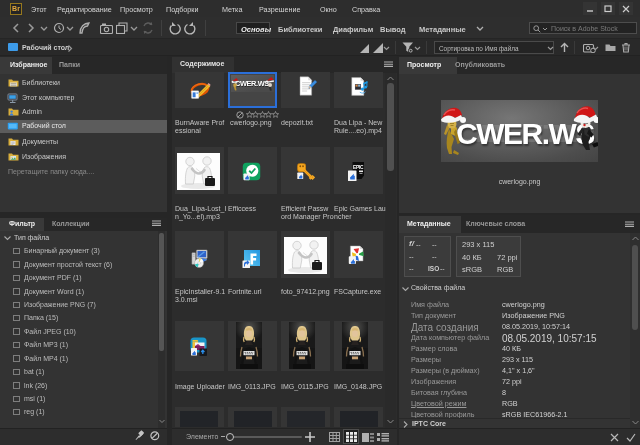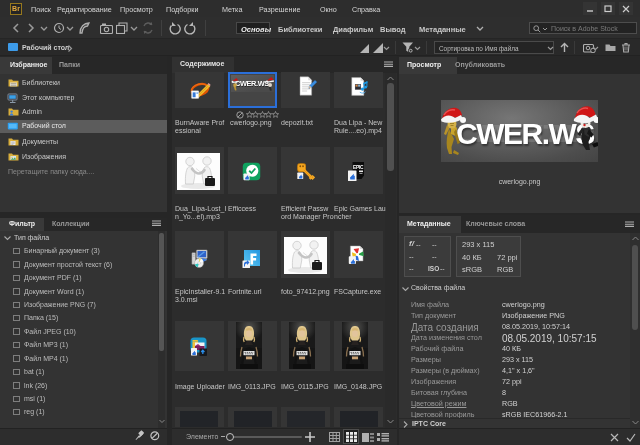--- a/index.html
+++ b/index.html
@@ -11,21 +11,21 @@
   .t75 { font-size:7.5px; }
   svg { display:block; }
 </style>
 </head>
 <body>
 <div id="app">
 
 
 <div class="abs" style="left:0;top:0;width:640px;height:17px;background:#2d2d2d;"></div>
 <div class="abs" style="left:10px;top:3px;width:12px;height:12px;background:#252525;border:1px solid #96781e;color:#e2a93c;font-size:7px;font-weight:bold;text-align:center;line-height:10px;">Br</div>
-<div class="abs" style="font-size:7.2px;left:31px;top:5px;color:#d6d6d6;">Поиск</div>
+<div class="abs" style="font-size:7.2px;left:31px;top:5px;color:#d6d6d6;">Этот</div>
 <div class="abs" style="font-size:7.2px;left:57px;top:5px;color:#d6d6d6;">Редактирование</div>
 <div class="abs" style="font-size:7.2px;left:120px;top:5px;color:#d6d6d6;">Просмотр</div>
 <div class="abs" style="font-size:7.2px;left:166px;top:5px;color:#d6d6d6;">Подборки</div>
 <div class="abs" style="font-size:7.2px;left:222px;top:5px;color:#d6d6d6;">Метка</div>
 <div class="abs" style="font-size:7.2px;left:259px;top:5px;color:#d6d6d6;">Разрешение</div>
 <div class="abs" style="font-size:7.2px;left:320px;top:5px;color:#d6d6d6;">Окно</div>
 <div class="abs" style="font-size:7.2px;left:352px;top:5px;color:#d6d6d6;">Справка</div>
 
 <div class="abs" style="left:583px;top:2px;width:14px;height:13px;background:#343434;"></div>
 <div class="abs" style="left:601px;top:2px;width:14px;height:13px;background:#343434;"></div>
@@ -702,23 +702,23 @@
       <path d="M0.5 1.5l3 3 3-3" fill="none" stroke="#aaa" stroke-width="1.1"></path>
     </svg>
 <div class="abs t7" style="left:411px;top:284px;color:#cfcfcf;">Свойства файла</div>
 
 <div class="abs" style="font-size:7.2px;left:411px;top:299.5px;color:#999;">Имя файла</div>
 <div class="abs" style="font-size:7.2px;left:502px;top:299.5px;color:#d2d2d2;">cwerlogo.png</div>
 <div class="abs" style="font-size:7.2px;left:411px;top:310.5px;color:#999;">Тип документ</div>
 <div class="abs" style="font-size:7.2px;left:502px;top:310.5px;color:#d2d2d2;">Изображение PNG</div>
 <div class="abs" style="font-size:10px;left:411px;top:321.5px;color:#999;">Дата создания</div>
 <div class="abs" style="font-size:7.2px;left:502px;top:321.5px;color:#d2d2d2;">08.05.2019, 10:57:14</div>
-<div class="abs" style="font-size:7.2px;left:411px;top:332.5px;color:#999;">Дата изменения стол</div>
+<div class="abs" style="font-size:7.2px;left:411px;top:332.5px;color:#999;">Дата компьютер файла</div>
 <div class="abs" style="font-size:10px;left:502px;top:332.5px;color:#d2d2d2;">08.05.2019, 10:57:15</div>
-<div class="abs" style="font-size:7.2px;left:411px;top:343.5px;color:#999;">Рабочий файла</div>
+<div class="abs" style="font-size:7.2px;left:411px;top:343.5px;color:#999;">Размер слова</div>
 <div class="abs" style="font-size:7.2px;left:502px;top:343.5px;color:#d2d2d2;">40 КБ</div>
 <div class="abs" style="font-size:7.2px;left:411px;top:354.5px;color:#999;">Размеры</div>
 <div class="abs" style="font-size:7.2px;left:502px;top:354.5px;color:#d2d2d2;">293 x 115</div>
 <div class="abs" style="font-size:7.2px;left:411px;top:365.5px;color:#999;">Размеры (в дюймах)</div>
 <div class="abs" style="font-size:7.2px;left:502px;top:365.5px;color:#d2d2d2;">4,1" x 1,6"</div>
 <div class="abs" style="font-size:7.2px;left:411px;top:376.5px;color:#999;">Изображения</div>
 <div class="abs" style="font-size:7.2px;left:502px;top:376.5px;color:#d2d2d2;">72 ppi</div>
 <div class="abs" style="font-size:7.2px;left:411px;top:387.5px;color:#999;">Битовая глубина</div>
 <div class="abs" style="font-size:7.2px;left:502px;top:387.5px;color:#d2d2d2;">8</div>
 <div class="abs" style="font-size:7.2px;left:411px;top:398.5px;color:#999;text-decoration:underline;">Цветовой режим</div>

